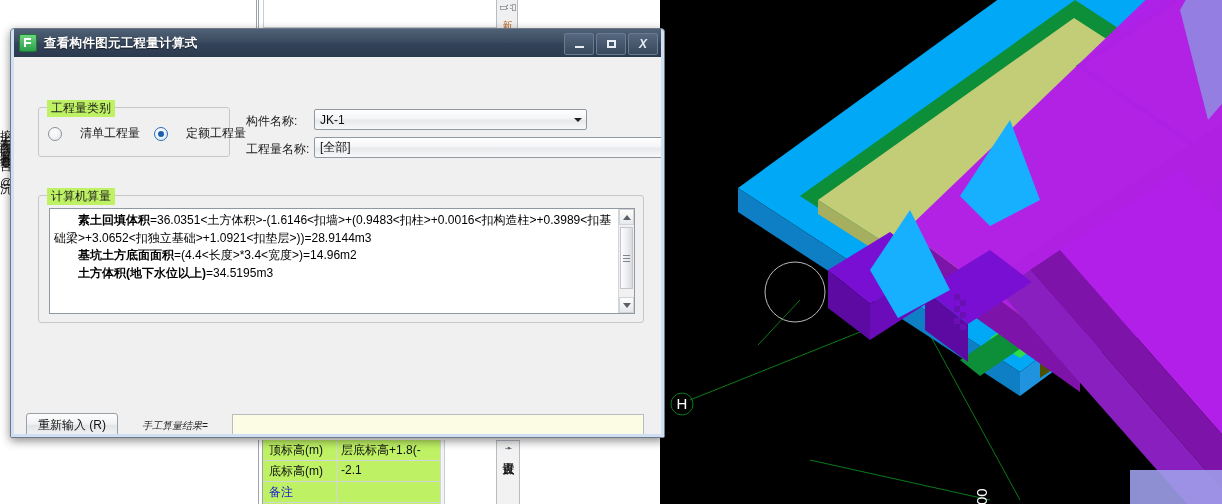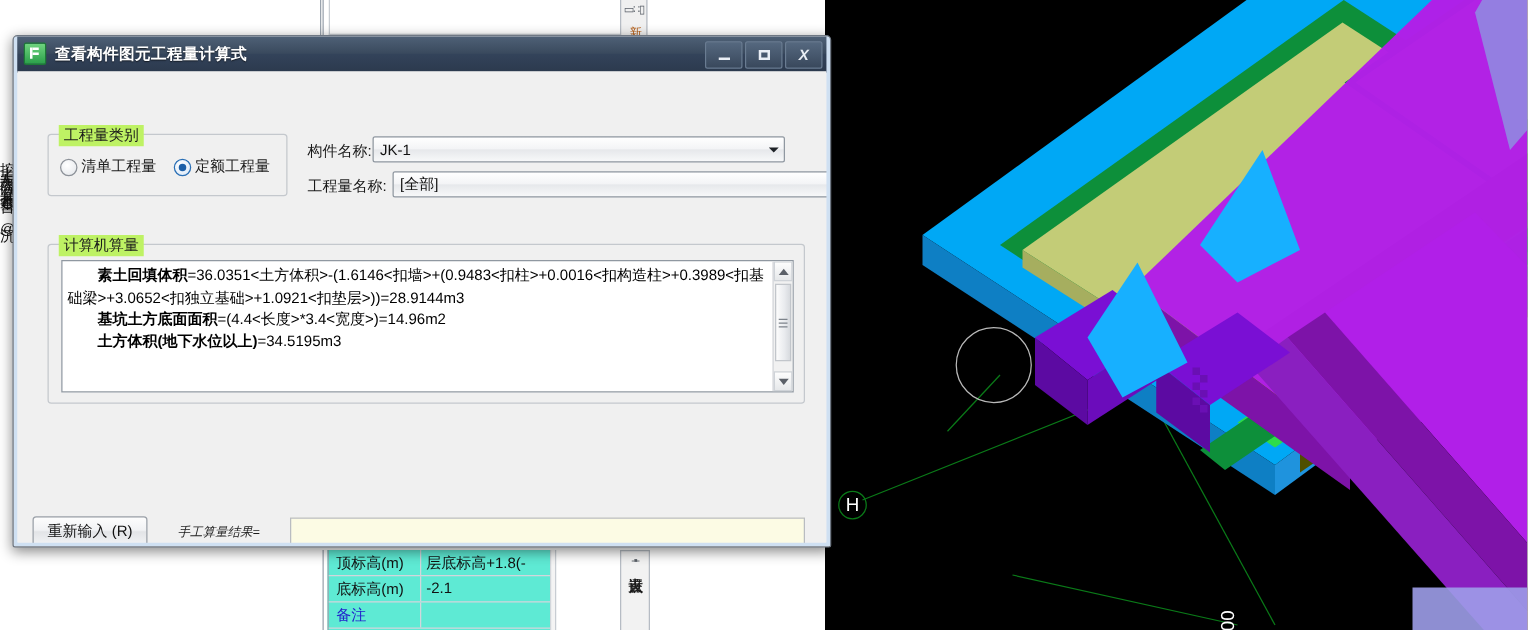--- a/index.html
+++ b/index.html
@@ -58,21 +58,21 @@
   .bg-left-list .clipchars {
     position: absolute; left: -2px; top: 0;
     writing-mode: vertical-rl; text-orientation: upright;
     font-size: 12px; line-height: 16px; color: #111; white-space: nowrap;
     letter-spacing: 3px;
   }
 
   
   .propgrid {
     position: absolute; left: 262px; top: 440px; width: 234px; height: 64px;
-    background: #5eead4; border-left: 1px solid #9aa3ad; box-sizing: border-box;
+    background: #bef264; border-left: 1px solid #9aa3ad; box-sizing: border-box;
     font-size: 12px; color: #111;
   }
   .propgrid-row { display: flex; height: 21px; border-bottom: 1px solid #d2d6db; box-sizing: border-box; }
   .propgrid-key {
     width: 74px; flex: none; border-right: 1px solid #d2d6db;
     padding: 2px 3px 0 6px; box-sizing: border-box; white-space: nowrap;
   }
   .propgrid-val { flex: 1; padding: 2px 0 0 4px; white-space: nowrap; overflow: hidden; }
   .propgrid-key.note { color: #2222cc; }
   .propgrid-scroll {
@@ -165,21 +165,21 @@
     position: absolute; top: -8px; left: 8px;
     background: #bef264; padding: 0 4px;
     font-size: 12px; color: #1a1a1a; white-space: nowrap;
   }
 
   .grp-category { left: 24px; top: 50px; width: 192px; height: 50px; }
   .grp-compute  { left: 24px; top: 138px; width: 606px; height: 128px; }
   .grp-manual   { left: 24px; top: 288px; width: 606px; height: 92px; }
 
   .radio-row { position: absolute; left: 9px; top: 17px; display: flex; gap: 14px; align-items: center; }
-  .radio { display: flex; align-items: center; gap: 3px; font-size: 12px; color: #1a1a1a; white-space: nowrap; }
+  .radio { display: flex; align-items: center; gap: 18px; font-size: 12px; color: #1a1a1a; white-space: nowrap; }
   .radio-dot {
     width: 12px; height: 12px; border-radius: 50%;
     border: 1px solid #8d9299; background: radial-gradient(circle at 40% 35%, #ffffff, #e2e5e9);
     position: relative; flex: none;
   }
   .radio-dot.on { border-color: #2a6fb5; background: radial-gradient(circle at 40% 35%, #ffffff, #d6e6f7); }
   .radio-dot.on::after {
     content: ""; position: absolute; left: 3px; top: 3px; width: 6px; height: 6px;
     border-radius: 50%; background: #1c5fa8;
   }
@@ -423,21 +423,21 @@
             <span>清单工程量</span>
           </label>
           <label class="radio">
             <span class="radio-dot on"></span>
             <span>定额工程量</span>
           </label>
         </div>
       </div>
 
       <span class="field-label" style="left:232px; top:56px;">构件名称:</span>
-      <div class="combo" style="left:284px; top:52px; width:330px;gap:15px;">
+      <div class="combo" style="left:300px; top:52px; width:273px;gap:15px;">
         <span class="combo-text">JK-1</span>
         <span class="combo-arrow">
             <i></i>
           </span>
       </div>
 
       <span class="field-label" style="left:232px; top:84px;">工程量名称:</span>
       <div class="combo" style="left:300px; top:80px; width:364px;">
         <span class="combo-text">[全部]</span>
         <span class="combo-arrow">

